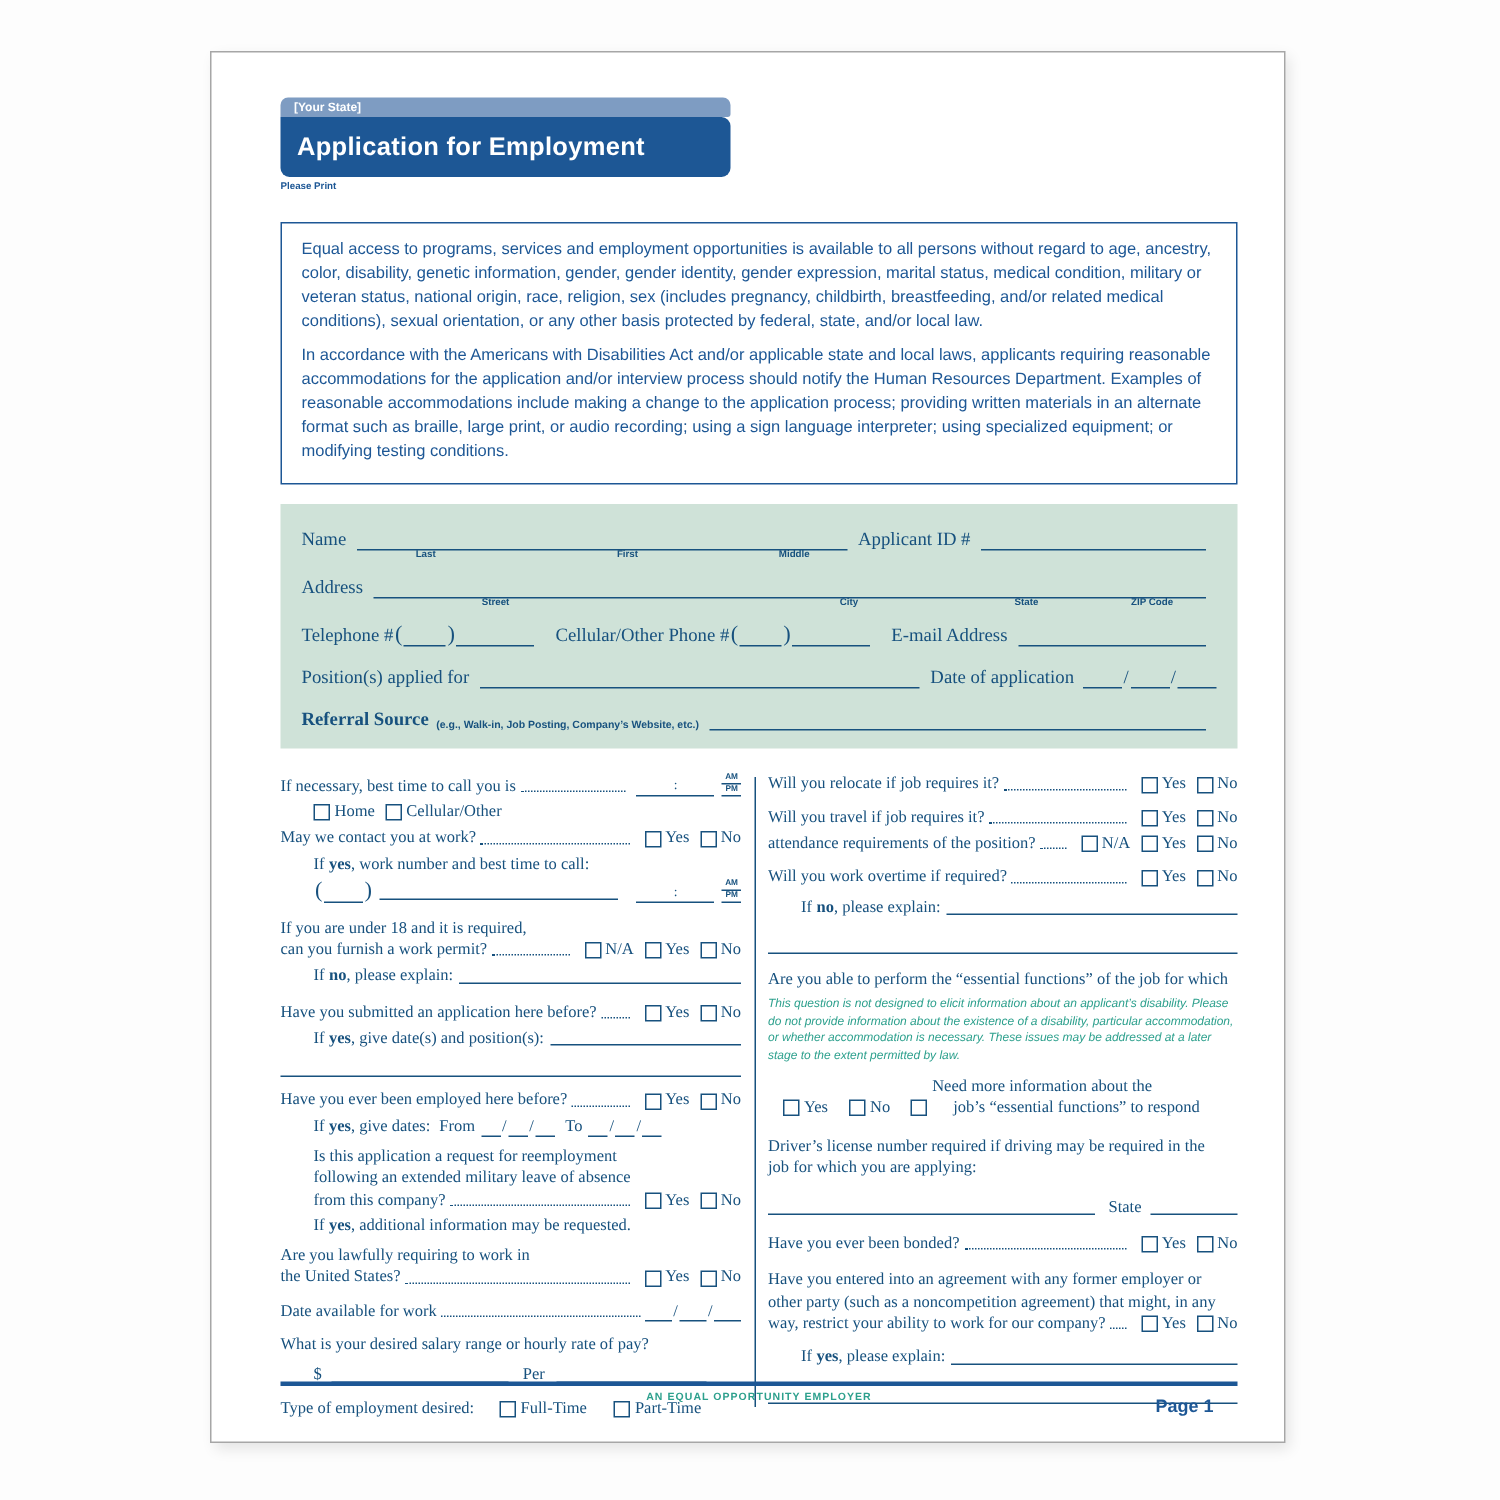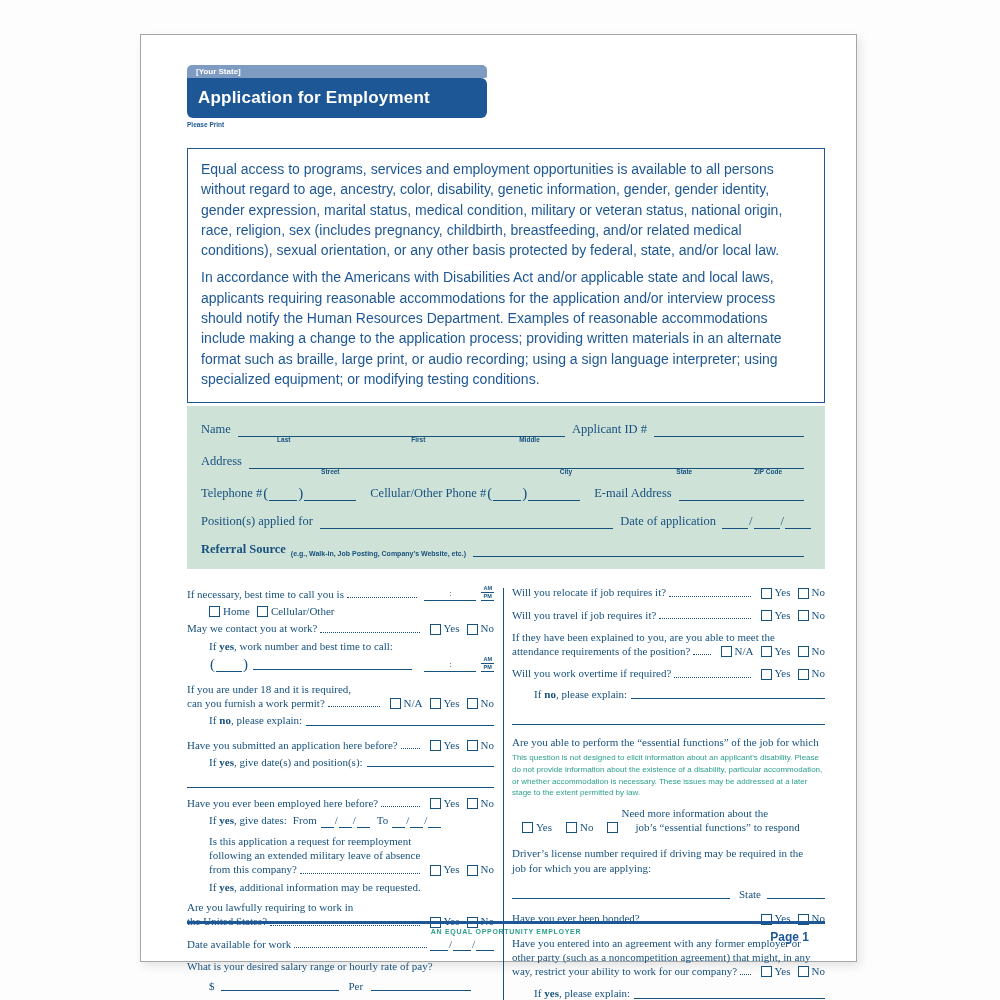--- a/index.html
+++ b/index.html
@@ -23,25 +23,25 @@
   }
   .title-bar {
     width:300px; height:40px; background:#1d5795; border-radius:0 6px 6px 6px;
     color:#fff; font-size:17px; font-weight:bold; line-height:40px; padding-left:11px;
     box-sizing:border-box; letter-spacing:0.2px;
   }
   .please-print { font-size:6.5px; font-weight:bold; color:#1d5795; margin-top:3px; }
 
   
   .notice { border:1px solid #1d5795; margin-top:20px; padding:10px 13px 6px; color:#1d5795;
-            font-size:14px; line-height:1.45; }
+            font-size:11px; line-height:1.45; }
   .notice p { margin:0 0 7px; }
 
   
-  .panel { background:#cfe2d8; margin-top:3px; padding:16px 14px 10px;
+  .panel { background:#cfe2d8; margin-top:13px; padding:16px 14px 10px;
            color:#17517e; font-family:"Liberation Serif", serif; font-size:12.5px; }
   .prow { display:flex; align-items:flex-end; }
   .plabel { white-space:nowrap; }
   .fill { flex:1; border-bottom:1px solid #17517e; position:relative; height:13px;
           margin:0 7px; min-width:18px; }
   .sub { position:absolute; top:13px; font-family:"Liberation Sans",sans-serif;
          font-size:6.5px; font-weight:bold; color:#17517e; white-space:nowrap; }
   .blank { display:inline-block; border-bottom:1px solid #17517e; height:13px; flex:none; }
   .paren { font-size:15px; margin:0 1px; line-height:1; }
   .refbold { font-weight:bold; white-space:nowrap; }
@@ -66,21 +66,21 @@
   .bw { font-weight:bold; margin-left:3px; }
   .xblank { flex:1; border-bottom:1px solid #17517e; margin:0 0 2px 4px; height:10px; min-width:20px; }
   .seg { display:inline-block; width:13px; border-bottom:1px solid #17517e; height:10px; flex:none; }
   .slash { margin:0 1px; flex:none; }
   .tblank { width:52px; border-bottom:1px solid #17517e; text-align:center; flex:none;
             font-size:9px; height:12px; margin-left:4px; }
   .ampm { display:flex; flex-direction:column; margin-left:5px; flex:none; }
   .ap { font-family:"Liberation Sans",sans-serif; font-size:5.5px; font-weight:bold;
         border-bottom:1px solid #17517e; line-height:1.25; text-align:center; padding:0 2px; }
   .note { font-family:"Liberation Sans",sans-serif; font-size:8px; line-height:1.45;
-          color:#2da08d; margin:3px 0 7px; }
+          color:#2da08d; margin:3px 0 7px;font-style:italic; }
   .fullblank { border-bottom:1px solid #17517e; height:13px; margin:5px 0 7px; }
   .mt6 { margin-top:6px; } .mt8 { margin-top:8px; } .mt10 { margin-top:10px; } .mt12 { margin-top:12px; }
   .gap14 { margin-left:14px; }
 
   
   .footer { position:absolute; left:46px; right:31px; bottom:26px; }
   .footrule { border-top:3px solid #1d5795; }
   .eeo { display:block; text-align:center; color:#2da08d; font-size:7px; font-weight:bold;
          letter-spacing:0.7px; margin-top:4px; }
   .pageno { position:absolute; right:16px; top:9px; color:#1d5795; font-weight:bold; font-size:12px; }
@@ -352,23 +352,20 @@
 
           <div class="qline mt8">
             <span class="qt">Will you travel if job requires it?</span>
             <span class="lead"></span>
             <span class="cb"></span>
             <span class="cblab">Yes</span>
             <span class="cb"></span>
             <span class="cblab">No</span>
           </div>
 
-          <div class="qline mt8" style="margin-bottom:0">
-            <span class="qt">If they have been explained to you, are you able to meet the</span>
-          </div>
           <div class="qline">
             <span class="qt">attendance requirements of the position?</span>
             <span class="lead"></span>
             <span class="cb"></span>
             <span class="cblab">N/A</span>
             <span class="cb"></span>
             <span class="cblab">Yes</span>
             <span class="cb"></span>
             <span class="cblab">No</span>
           </div>

